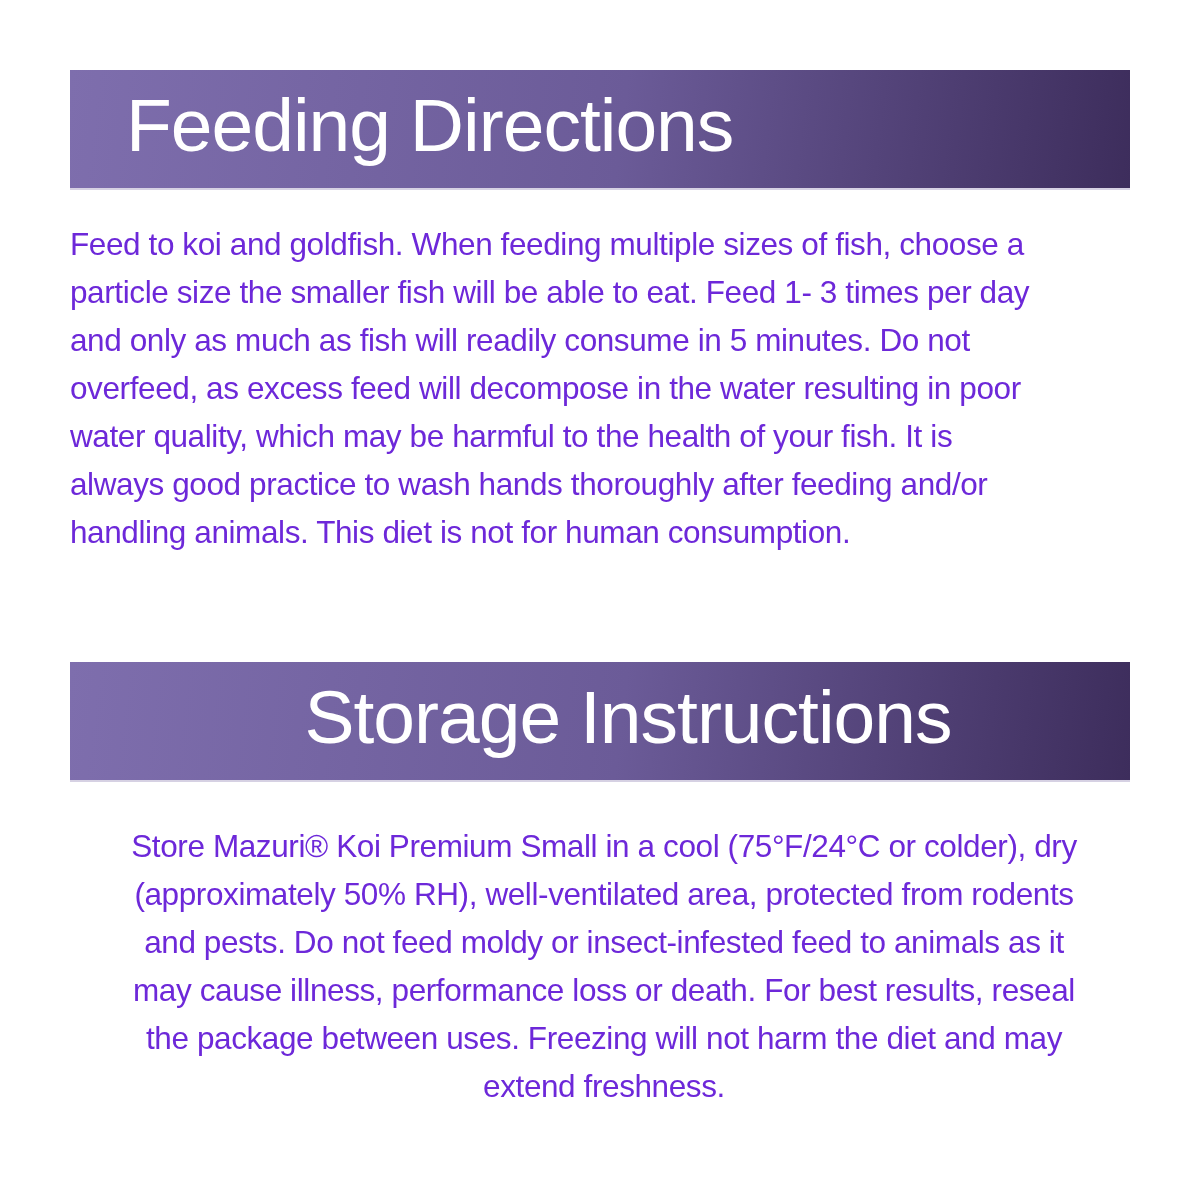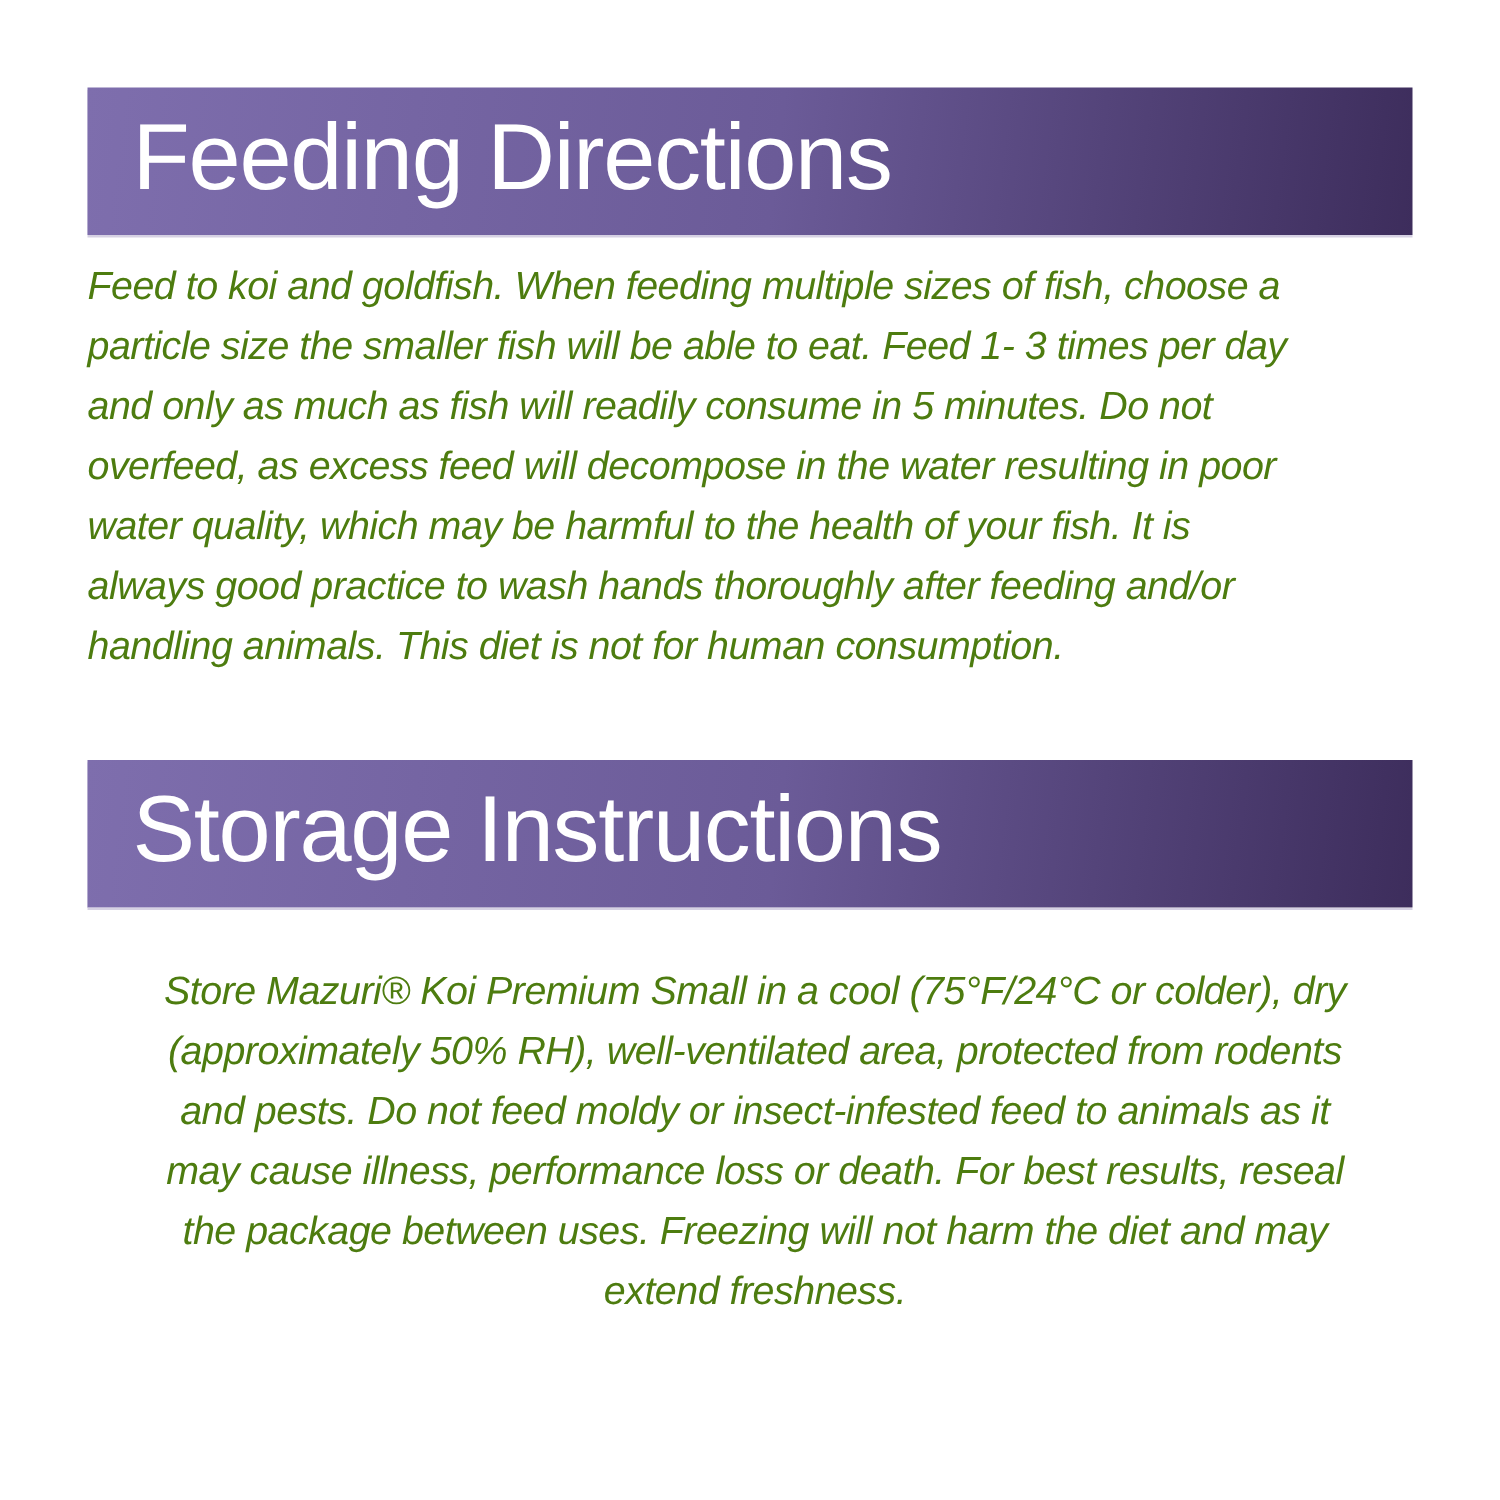--- a/index.html
+++ b/index.html
@@ -18,45 +18,44 @@
     position: relative;
     width: 1200px;
     height: 1200px;
     background: #ffffff;
   }
   .banner {
     margin-left: 70px;
     width: 1060px;
     height: 118px;
     box-sizing: border-box;
-    padding-left: 36px;
+    padding-left: 56px;
     display: flex;
     align-items: center;
     background: linear-gradient(97deg, #7e6ead 0%, #6b5b98 52%, #3d2d5c 100%);
     box-shadow: 0 2px 0 rgba(210, 204, 224, 0.9);
   }
   .banner-1 { margin-top: 70px; }
-  .banner-2 { margin-top: 68px; }
+  .banner-2 { margin-top: 106px; justify-content: center; }
   .banner h1 {
     margin: 0;
     padding: 0 0 8px 0;
     font-size: 75px;
     font-weight: 400;
     letter-spacing: -1px;
     color: #ffffff;
   }
   .body-text {
-    margin: 16px 70px 0 70px;
+    margin: 32px 70px 0 70px;
     width: 1068px;
     font-size: 31.5px;
     line-height: 48px;
     letter-spacing: -0.4px;
     white-space: pre-line;
-    color: #4d7c0f;
-    font-style: italic;
+    color: #6d28d9;
   }
   .body-text-2 { margin-top: 42px; text-align: center; }
 </style>
 </head>
 <body>
 
 <div class="page">
 
   <section>
     <div class="banner banner-1">

